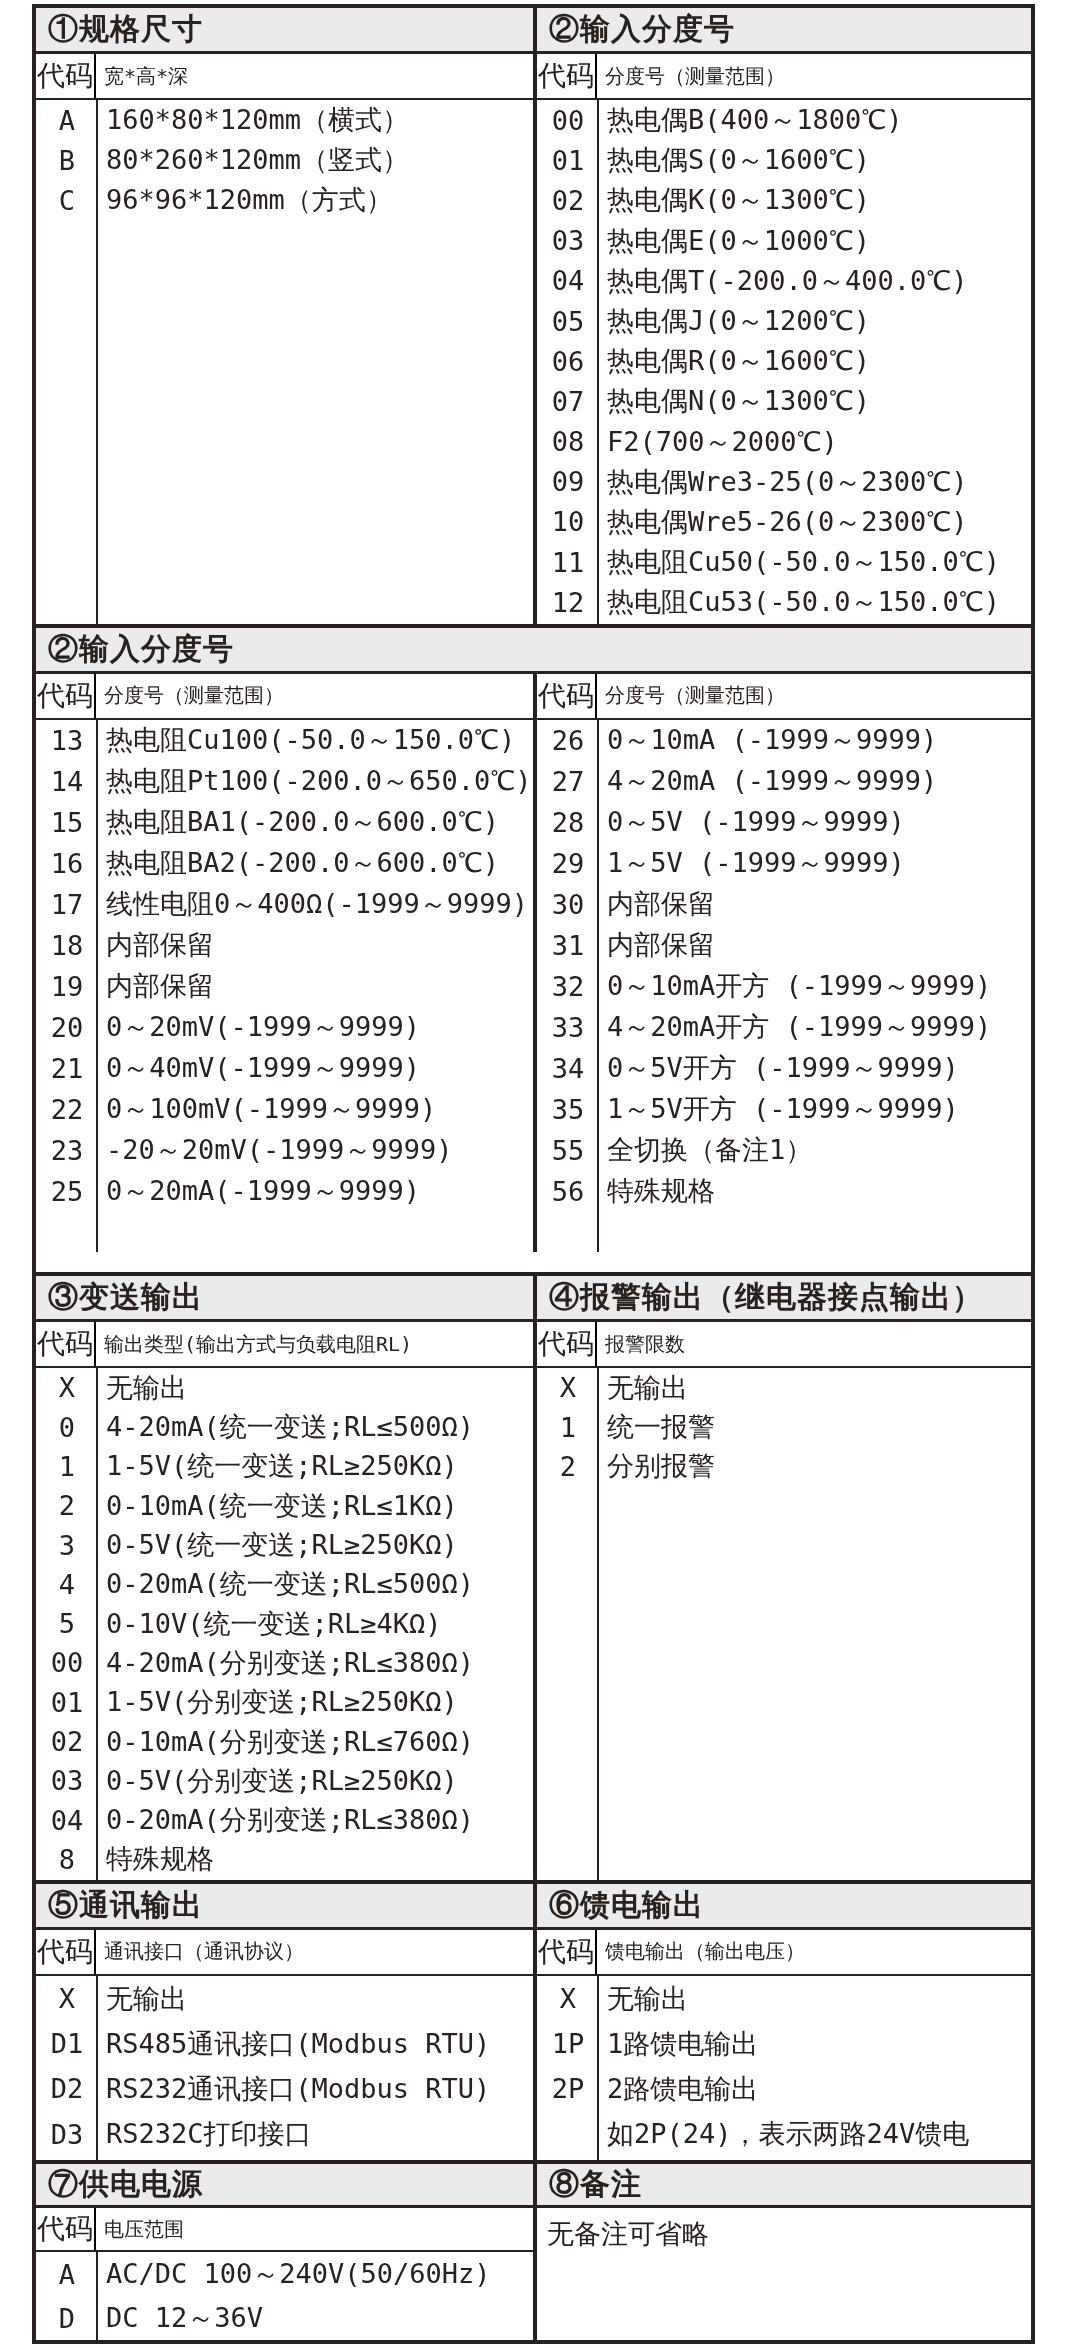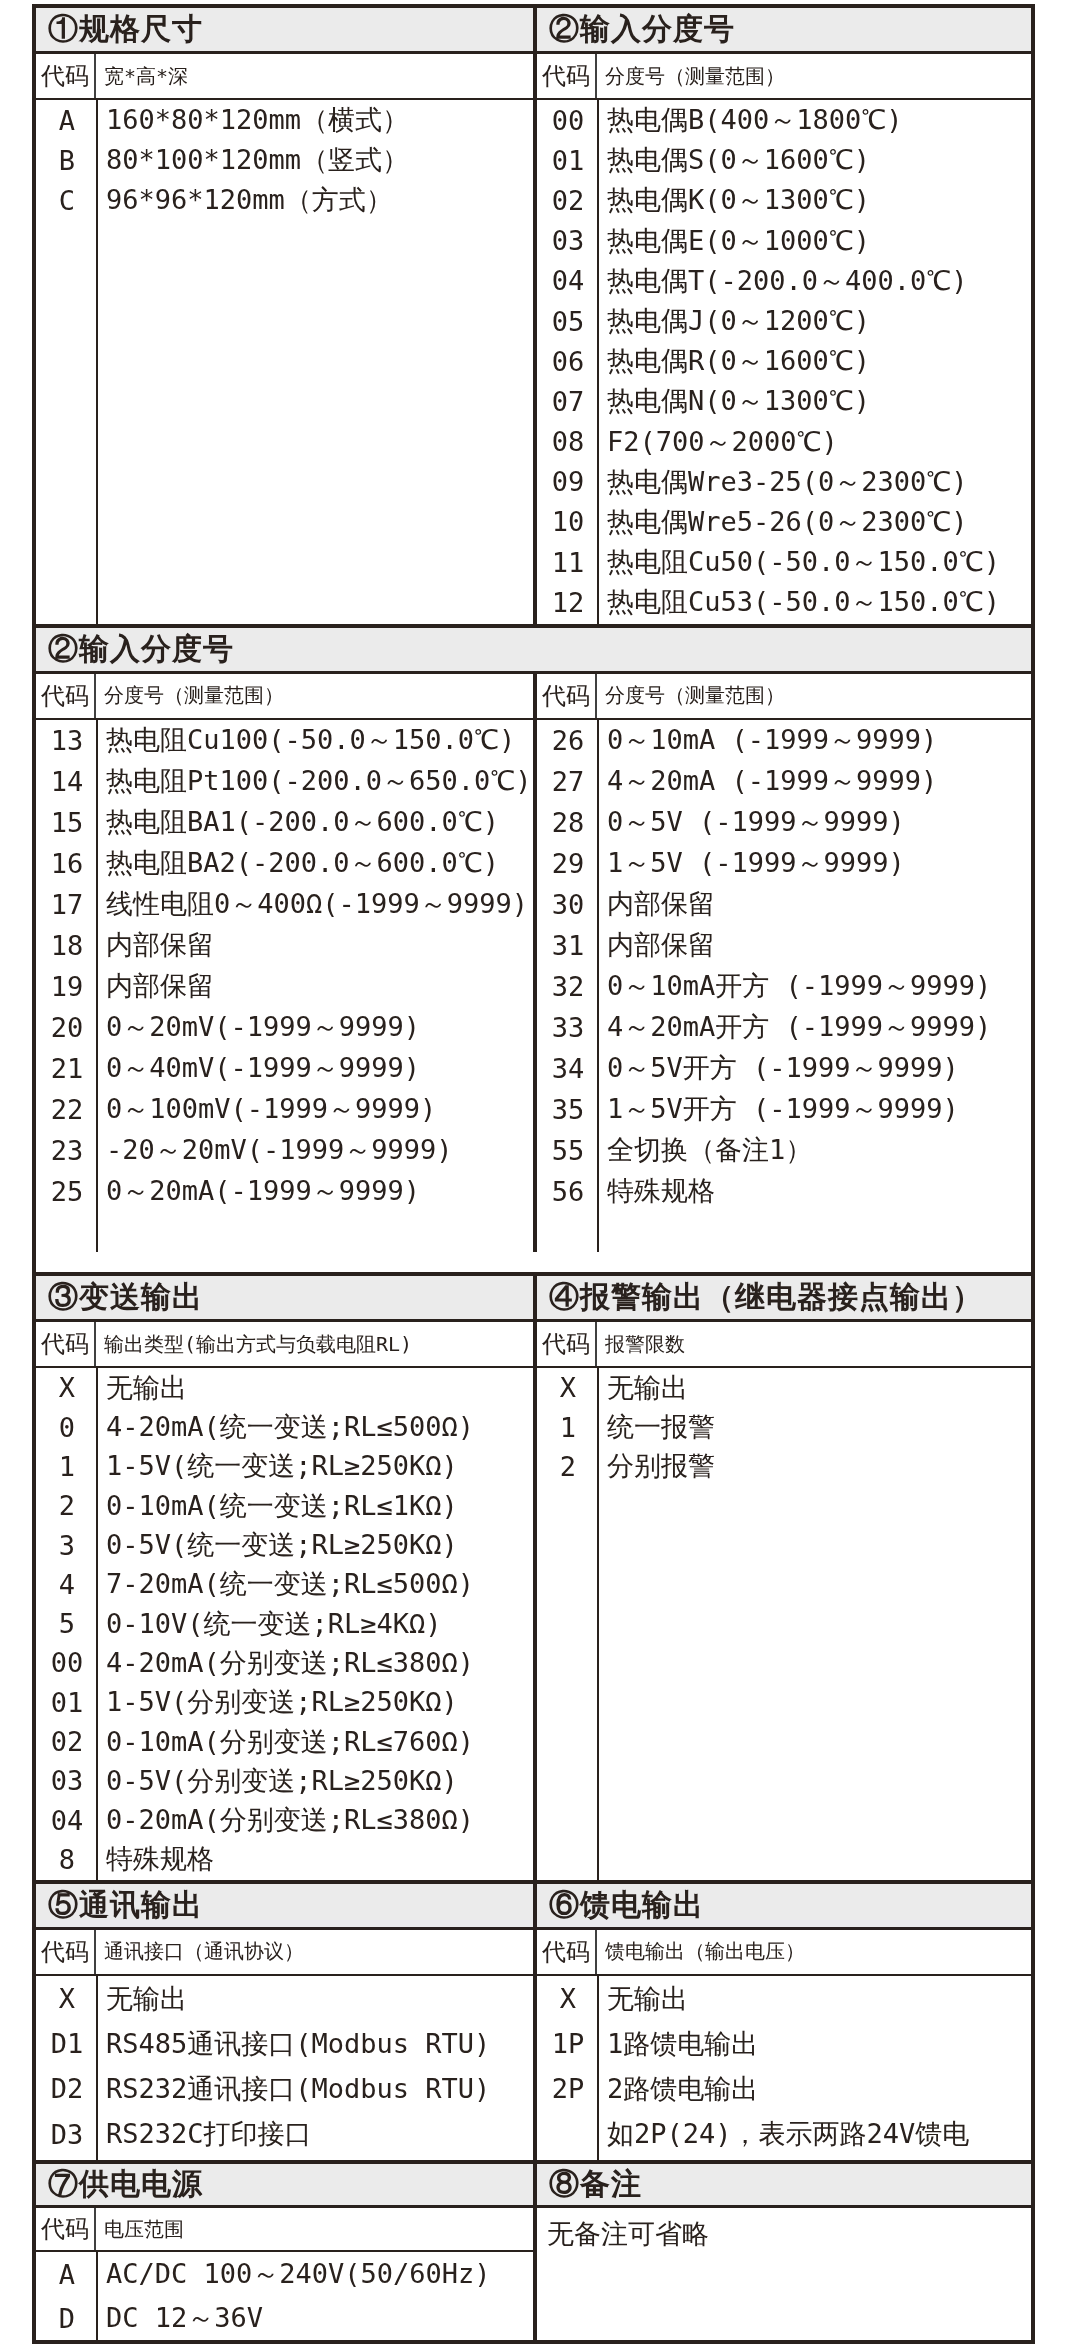--- a/index.html
+++ b/index.html
@@ -21,22 +21,22 @@
   .sec-head {
     height:46px; background:#ebebeb; border-bottom:3px solid #29211d;
     display:flex; align-items:center; padding-left:12px;
     font-weight:bold; font-size:30px; letter-spacing:1px;
   }
   .col-head {
     height:46px; border-bottom:2px solid #29211d;
     display:grid; grid-template-columns:60px 1fr; flex:0 0 auto;
   }
   .col-head .code-h {
-    border-right:2px solid #404040; display:flex; align-items:center; justify-content:center;
-    font-size:24px;
+    border-right:2px solid #000000; display:flex; align-items:center; justify-content:center;
+    font-size:28px;
   }
   .col-head .label-h {
     display:flex; align-items:center; padding-left:8px; font-size:20px; white-space:nowrap;
   }
   .sec-body { position:relative; flex:1; overflow:hidden; }
   .sec-body.divided::before {
     content:""; position:absolute; left:60px; top:0; bottom:0; width:2px; background:#29211d;
   }
   .row { display:grid; grid-template-columns:62px 1fr; height:var(--rh,41px); }
   .row .code { display:flex; align-items:center; justify-content:center; font-size:27px; }
@@ -66,21 +66,21 @@
           <div class="code-h">代码</div>
           <div class="label-h">宽*高*深</div>
         </div>
         <div class="sec-body divided">
             <div class="row">
             <span class="code">A</span>
             <span class="desc">160*80*120mm（横式）</span>
           </div>
             <div class="row">
             <span class="code">B</span>
-            <span class="desc">80*100*120mm（竖式）</span>
+            <span class="desc">80*260*120mm（竖式）</span>
           </div>
             <div class="row">
             <span class="code">C</span>
             <span class="desc">96*96*120mm（方式）</span>
           </div>
           </div>
       </div>
       <div class="half right">
         <div class="sec-head">②输入分度号</div>
         <div class="col-head">
@@ -285,21 +285,21 @@
             <div class="row">
             <span class="code">2</span>
             <span class="desc">0-10mA(统一变送;RL≤1KΩ)</span>
           </div>
             <div class="row">
             <span class="code">3</span>
             <span class="desc">0-5V(统一变送;RL≥250KΩ)</span>
           </div>
             <div class="row">
             <span class="code">4</span>
-            <span class="desc">7-20mA(统一变送;RL≤500Ω)</span>
+            <span class="desc">0-20mA(统一变送;RL≤500Ω)</span>
           </div>
             <div class="row">
             <span class="code">5</span>
             <span class="desc">0-10V(统一变送;RL≥4KΩ)</span>
           </div>
             <div class="row">
             <span class="code">00</span>
             <span class="desc">4-20mA(分别变送;RL≤380Ω)</span>
           </div>
             <div class="row">

